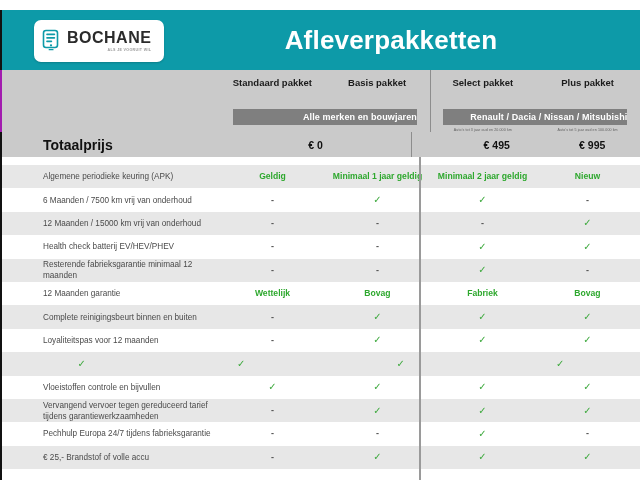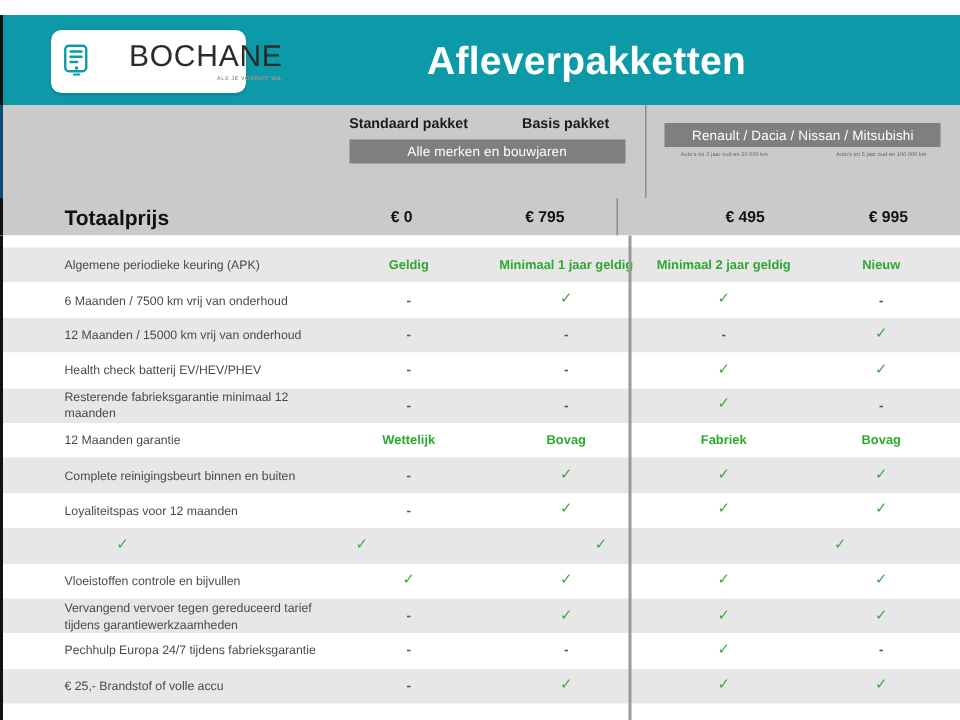--- a/index.html
+++ b/index.html
@@ -41,22 +41,22 @@
   }
   .logo-mark {
     width: 20px; height: 24px;
     position: relative;
     flex: 0 0 auto;
     margin-right: 5px;
   }
   .logo-mark svg { display: block; }
   .logo-words { display: flex; flex-direction: column; align-items: flex-end; }
   .logo-name {
-    font-size: 20px; font-weight: normal; letter-spacing: .5px;
-    color: #2b2b2b; line-height: 1; margin-left: 19px;
+    font-size: 16px; font-weight: bold; letter-spacing: .5px;
+    color: #2b2b2b; line-height: 1;
   }
   .logo-tag {
     font-size: 3.6px; font-weight: bold; letter-spacing: .35px;
     color: #9a9a9a; margin-top: 2px; white-space: nowrap;
   }
   .header-title {
     position: absolute;
     left: 0; right: 0;
     text-align: center;
     padding-left: 140px;
@@ -64,21 +64,21 @@
     font-size: 26px;
     font-weight: bold;
     letter-spacing: .2px;
   }
 
   
   .band {
     position: relative;
     height: 62px;
     background: #cacaca;
-    border-left: 2px solid #0c4a6e;
+    border-left: 2px solid #a21caf;
   }
   .band-cols {
     position: absolute; inset: 0;
     display: flex;
   }
   .band-label { width: 218px; flex: 0 0 218px; }
   .band-group {
     flex: 1 1 0;
     position: relative;
     display: flex;
@@ -92,27 +92,27 @@
     justify-content: space-around;
   }
   .band-name {
     flex: 1 1 0;
     text-align: center;
     font-size: 9.5px;
     font-weight: bold;
     color: #1b1b1b;
   }
   .band-bar {
-    margin-top: 5px;
+    margin-top: 21px;
     width: 88%;
     background: #7f7f7f;
     color: #ffffff;
     font-size: 9px;
-    font-weight: normal;
-    text-align: center;
+    font-weight: bold;
+    text-align: right;
     padding: 2.5px 0 3px;
     letter-spacing: .1px;
   }
   .band-subs {
     display: flex; width: 100%;
     margin-top: 3px;
   }
   .band-sub {
     flex: 1 1 0;
     text-align: center;
@@ -235,34 +235,37 @@
           <div class="band-name">Basis pakket</div>
         </div>
         <div class="band-bar">Alle merken en bouwjaren</div>
         <div class="band-subs">
           <div class="band-sub"></div>
           <div class="band-sub"></div>
         </div>
       </div>
 
       <div class="band-group">
+        <div class="band-names">
+          <div class="band-name">Select pakket</div>
+          <div class="band-name">Plus pakket</div>
+        </div>
         <div class="band-bar">Renault / Dacia / Nissan / Mitsubishi</div>
         <div class="band-subs">
           <div class="band-sub">Auto's tot 3 jaar oud en 20.000 km</div>
           <div class="band-sub">Auto's tot 5 jaar oud en 100.000 km</div>
         </div>
       </div>
     </div>
   </div>
 
   <div class="total-row">
     <div class="total-label">Totaalprijs</div>
     <div class="total-group">
       <div class="total-cell">€ 0</div>
-      <div class="total-cell">€ 795</div>
     </div>
     <div class="total-group">
       <div class="total-cell">€ 495</div>
       <div class="total-cell">€ 995</div>
     </div>
   </div>
 
   <div class="body-wrap">
     <div class="vline"></div>
     <div id="rows">

